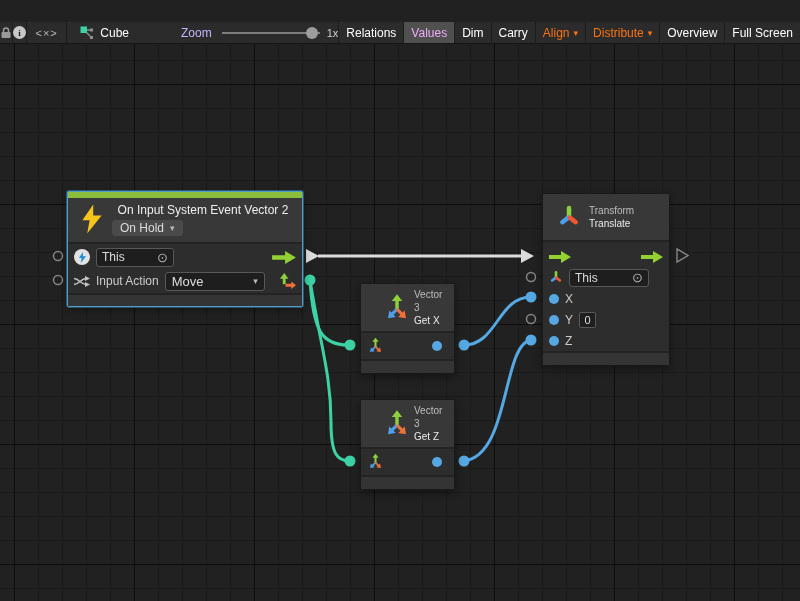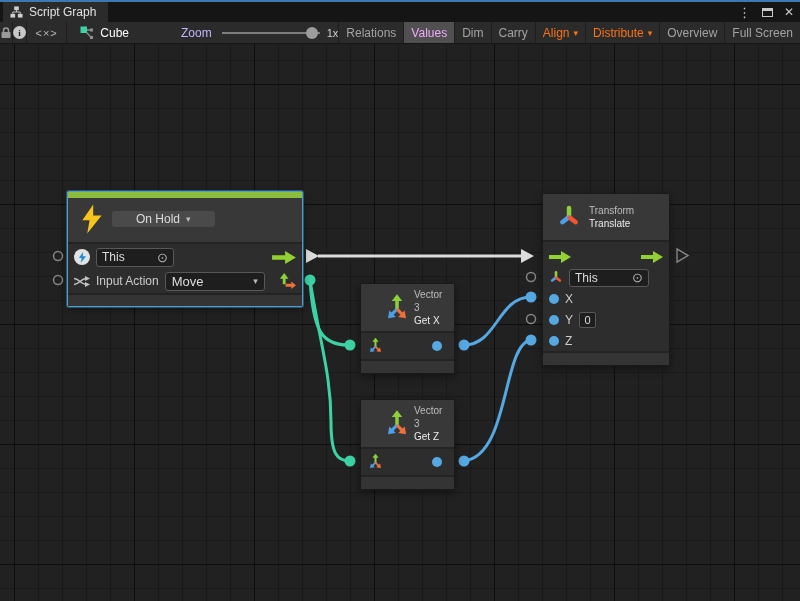--- a/index.html
+++ b/index.html
@@ -29,21 +29,21 @@
   .tmiddle{flex:1;display:flex;align-items:center;border-right:1px solid #1d1d1d;}
   .info-circle{width:13px;height:13px;border-radius:50%;background:#c8c8c8;color:#222;
                font:bold 9px "Liberation Serif",serif;display:flex;align-items:center;justify-content:center;}
   .graph-name{margin-left:6px;color:#ffffff;}
   .zoom-label{margin-left:52px;color:#c4b5fd;}
   .slider{position:relative;width:98px;height:22px;margin-left:10px;}
   .slider .track{position:absolute;left:0;right:0;top:10px;height:2px;background:#7d7d7d;}
   .slider .handle{position:absolute;top:5px;left:84px;width:12px;height:12px;border-radius:50%;background:#9c9c9c;}
   .zoom-value{margin-left:7px;color:#cfcfcf;font-size:11px;}
   .tbtn{display:flex;align-items:center;gap:4px;padding:0 7px;border-right:1px solid #1d1d1d;
-        color:#a3a3a3;white-space:nowrap;}
+        color:#ffffff;white-space:nowrap;}
   .tbtn.active{background:#505050;color:#f0abfc;text-align:center;}
   .tbtn.disabled{color:#f97316;}
   .tbtn .dd{font-size:9px;margin-top:1px;}
 
   
   .canvas{position:absolute;left:0;top:44px;width:800px;height:557px;background-color:#212121;
     background-image:
       linear-gradient(to right, rgba(0,0,0,.50) 1px, transparent 1px),
       linear-gradient(to bottom, rgba(0,0,0,.50) 1px, transparent 1px),
       linear-gradient(to right, rgba(0,0,0,.20) 1px, transparent 1px),
@@ -57,21 +57,21 @@
         box-shadow:0 3px 9px rgba(0,0,0,.4);font-size:12px;color:#ccc;}
   .node.selected{border:1px solid #4c9ccc;box-shadow:0 0 0 1px rgba(76,156,204,.45),0 3px 9px rgba(0,0,0,.4);}
   .greenbar{height:6px;background:#8CBE3E;}
   .nheader{background:#383838;display:flex;align-items:center;}
   .nbody{border-top:2px solid #232323;}
   .nfooter{border-top:2px solid #232323;background:#343434;}
   .nrow{display:flex;align-items:center;gap:6px;padding:0 6px;}
   .field{background:#1e1e1e;border:1px solid #585858;border-radius:3px;height:19px;
          display:flex;align-items:center;justify-content:space-between;padding:4px 5px;color:#ddd;}
   .field .tgt{color:#b5b5b5;font-size:13px;line-height:1;}
-  .pill{background:#4a4a4a;border-radius:3px;padding:1px 24px;display:inline-flex;align-items:center;gap:6px;
+  .pill{background:#4a4a4a;border-radius:3px;padding:1px 8px;display:inline-flex;align-items:center;gap:6px;
         color:#dcdcdc;font-size:12px;text-align:right;}
   .pill .dd,.selectbox .dd{font-size:9px;color:#b9b9b9;}
   .selectbox{background:#1e1e1e;border:1px solid #585858;border-radius:3px;height:19px;width:100px;
              display:flex;align-items:center;justify-content:space-between;padding:0 6px;color:#ddd;font-size:13px;}
   .dot{width:10px;height:10px;border-radius:50%;background:#55A8E2;flex:none;}
   .valbox{background:#1e1e1e;border:1px solid #585858;border-radius:2px;width:17px;height:16px;
           display:flex;align-items:center;justify-content:center;font-size:11px;color:#ddd;}
   .cat{font-size:10px;color:#bdbdbd;line-height:1.3;}
   .ttl{font-size:10px;color:#ececec;line-height:1.3;}
   .circle-icon{width:16px;height:16px;border-radius:50%;background:#e2e2e2;display:flex;
@@ -103,37 +103,20 @@
   .getter .nrow{height:26px;}
   .getter .nfooter{height:14px;}
   .node.getx{left:360px;top:239px;}
   .node.getz{left:360px;top:355px;}
 </style>
 </head>
 <body>
 
 <div class="app">
 
-  <div class="titlebar">
-    <div class="accent"></div>
-    <div class="tab">
-      <svg width="13" height="12" viewBox="0 0 14 12">
-        <rect x="4.5" y="0" width="5" height="4" fill="#cfcfcf"></rect>
-        <path d="M7,4 V6 M3,6 H11 M3,6 V8 M11,6 V8" stroke="#cfcfcf" fill="none"></path>
-        <rect x="0.5" y="8" width="5" height="4" fill="#cfcfcf"></rect>
-        <rect x="8.5" y="8" width="5" height="4" fill="#cfcfcf"></rect>
-      </svg>
-      <span>Script Graph</span>
-    </div>
-    <div class="win-icons">
-      <span class="dots">⋮</span>
-      <span class="maxbox"></span>
-      <span class="closex">✕</span>
-    </div>
-  </div>
 
   <div class="toolbar">
     <div class="tcell lock">
       <svg width="12" height="13" viewBox="0 0 12 13">
         <path d="M3.5,6 V4.5 a2.5,2.5 0 0 1 5,0 V6" stroke="#9a9a9a" stroke-width="1.5" fill="none"></path>
         <rect x="1.5" y="6" width="9" height="6" rx="1" fill="#9a9a9a"></rect>
       </svg>
     </div>
     <div class="tcell info">
       <span class="info-circle">i</span>
@@ -214,20 +197,21 @@
       <polygon points="677,205 677,218 688,211.5" fill="none" stroke="#909090" stroke-width="1.3"></polygon>
     </svg>
 
     <div class="node event selected">
       <div class="greenbar"></div>
       <div class="nheader">
         <svg width="24" height="30" viewBox="0 0 20 24" style="margin:0 6px 0 8px;flex:none">
           <polygon points="11,0 2,13 8,13 6,24 18,9 11,9" fill="#F6C51D"></polygon>
         </svg>
         <div class="ncontent">
+          <div class="evtitle">On Input System Event Vector 2</div>
           <div class="pill">
             <span>On Hold</span>
             <span class="dd">▾</span>
           </div>
         </div>
       </div>
       <div class="nbody">
         <div class="nrow">
           <span class="circle-icon">
             <svg width="9" height="11" viewBox="0 0 20 24">

